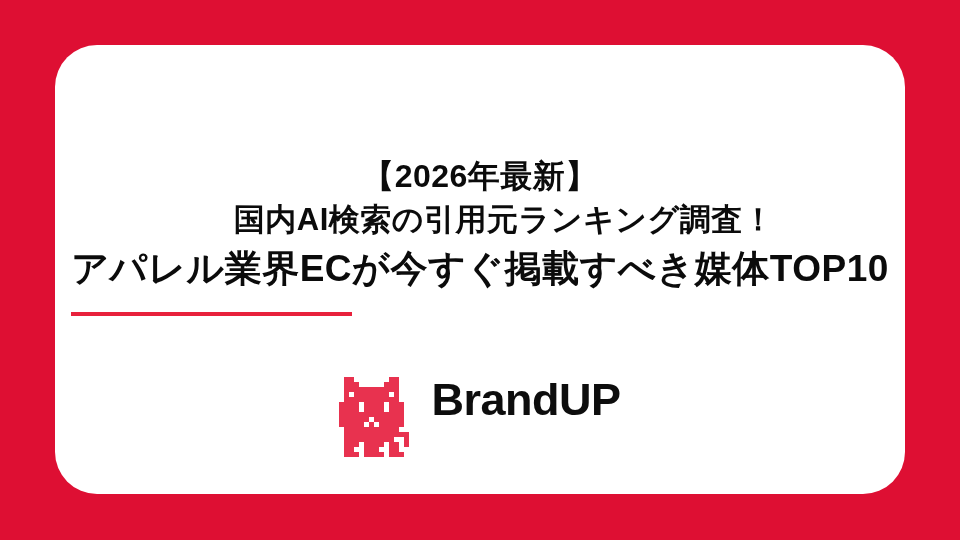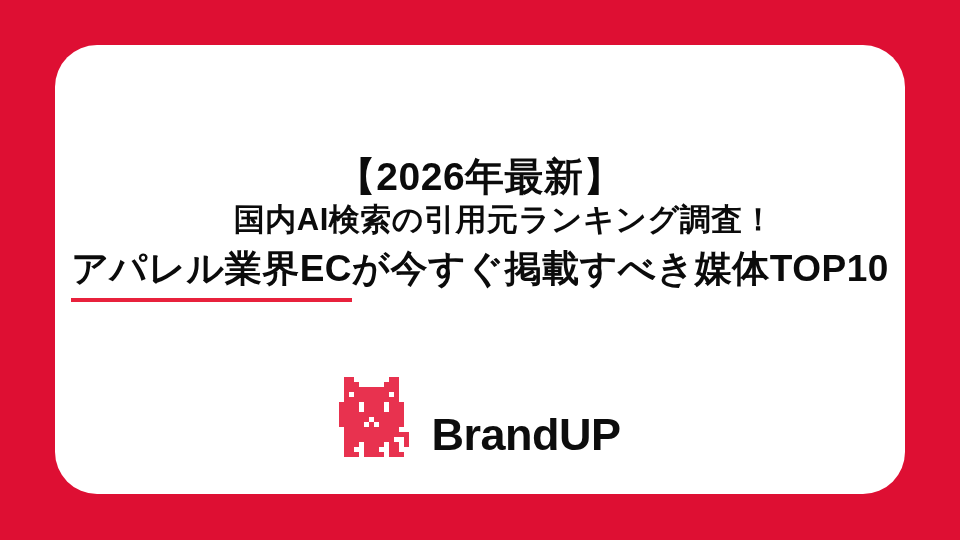--- a/index.html
+++ b/index.html
@@ -40,60 +40,60 @@
   }
 
   .title-line {
     color: #0b0b0b;
     font-weight: 700;
     letter-spacing: 0.5px;
     white-space: nowrap;
   }
 
   .title-line-1 {
-    font-size: 39px;
+    font-size: 32px;
     line-height: 43px;
     text-align: center;
   }
 
   .title-line-2 {
     font-size: 31px;
     line-height: 43px;
     padding-left: 48px;
   }
 
   .title-line-3 {
     font-size: 37px;
     line-height: 52px;
     margin-top: 2px;
   }
 
   .emph {
     position: relative;
     display: inline-block;
-    padding-bottom: 3px;
+    padding-bottom: 17px;
   }
 
   .emph::after {
     content: "";
     position: absolute;
     left: 0;
     right: 0;
     bottom: -4px;
     height: 4px;
     background: #e8213c;
   }
 
   #logo-row {
     position: absolute;
     left: 0;
     top: 332px;
     width: 850px;
     display: flex;
-    align-items: flex-end;
+    align-items: flex-start;
     justify-content: center;
     gap: 22px;
   }
 
   #cat-logo {
     display: block;
     width: 70px;
     height: 80px;
   }
 

